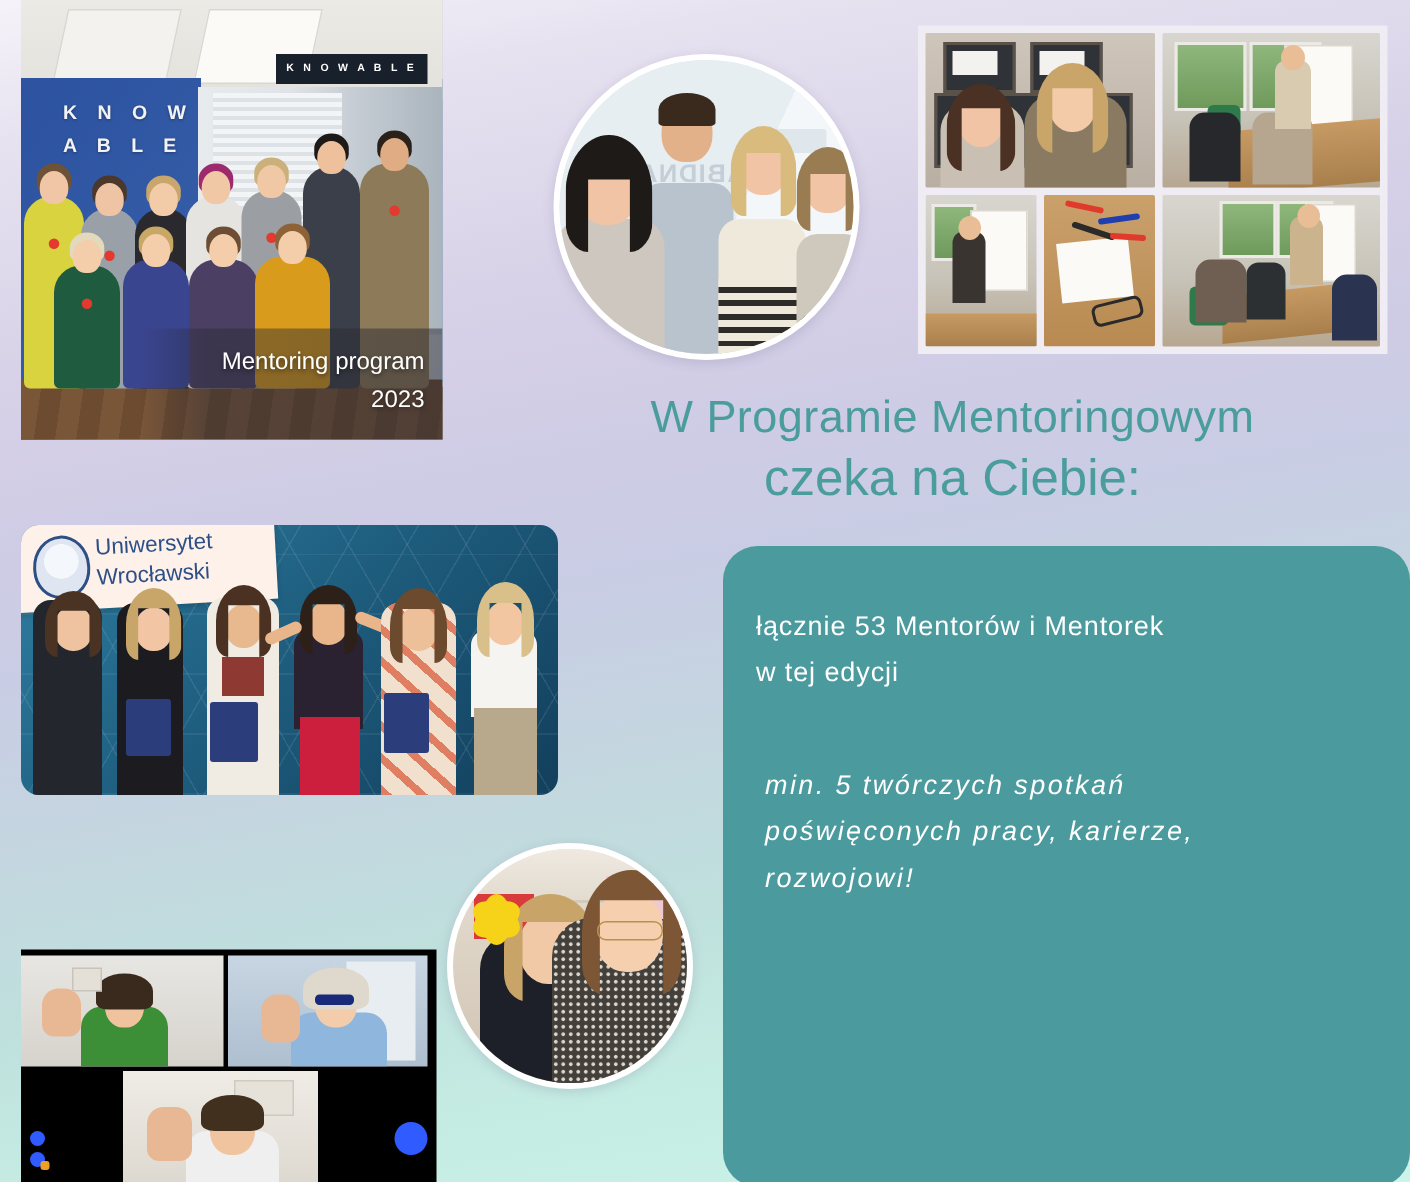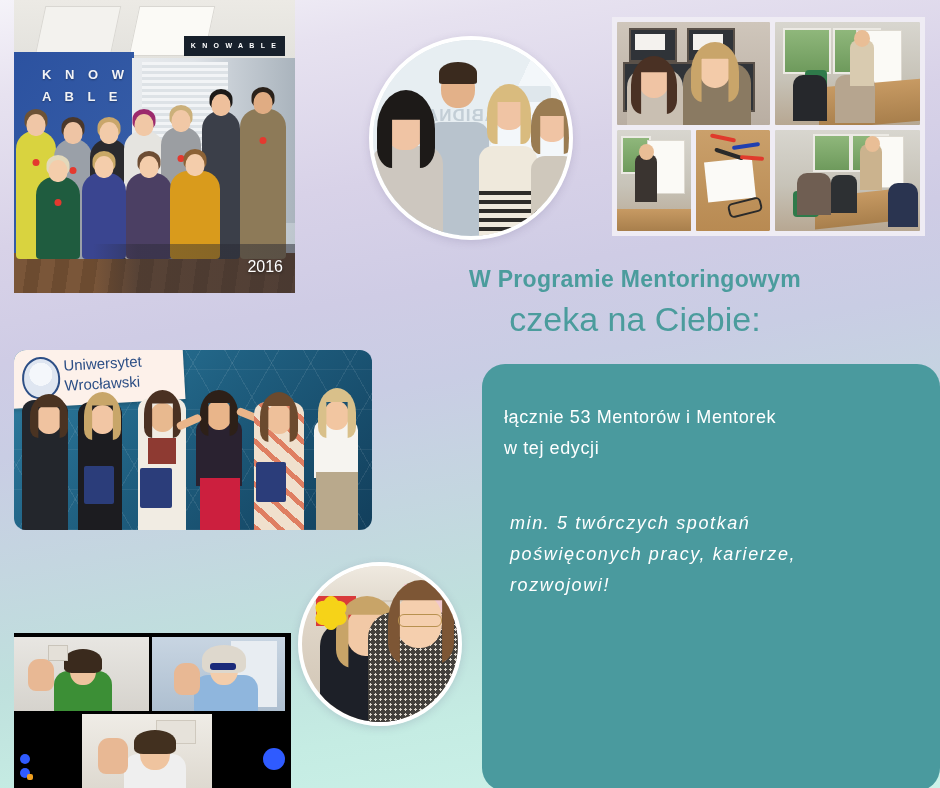--- a/index.html
+++ b/index.html
@@ -258,21 +258,21 @@
     background:#f0a020; border-radius:2px;
   }
   #vc-icon-3 { right: 6px; bottom: 18px; width: 22px; height: 22px; padding-top:7px; box-sizing:border-box;}
 
   
   #heading-block {
     position: absolute; left: 400px; top: 264px; width: 470px;
     text-align: center; color: #4b9c9d;
   }
   #heading-line-1 {
-    font-size: 23px; font-weight: 700; letter-spacing: .3px; line-height: 30px;
+    font-size: 30px; font-weight: 400; letter-spacing: .3px; line-height: 30px;
   }
   #heading-line-2 {
     font-size: 34px; font-weight: 400; line-height: 46px; margin-top: 2px;
   }
 
   
   #teal-panel {
     position: absolute; left: 482px; top: 364px; width: 458px; height: 427px;
     background: #4a9a9e;
     color: #ffffff;
@@ -361,21 +361,22 @@
           <div class="hair" style="background:#6d4d34;"></div>
           <div class="head" style="background:#f4cdab;"></div>
         </div>
       <div class="person" style="left:156px;width:50px; height:88px; background:#d99b1c;">
           <div class="hair" style="background:#8c6236;"></div>
           <div class="head" style="background:#f4cdab;"></div>
         </div>
     </div>
 
     <div class="caption-strip">
-      <div>2016</div>
+      <div>Mentoring program</div>
+      <div>2023</div>
     </div>
   </div>
 
   <div class="photo round" id="photo-circle-lobby">
     <div class="lobby-wall"></div>
     <div class="ghost-text">RABIDNA</div>
     <div class="panel"></div>
     <div style="position:absolute;left:54px;bottom:-6px;width:62px;height:120px;background:#b8c3cd;border-radius:14px 14px 0 0;"></div>
     <div style="position:absolute;left:68px;top:28px;width:34px;height:40px;border-radius:48% 48% 44% 44%;background:#e3b189;"></div>
     <div style="position:absolute;left:66px;top:22px;width:38px;height:22px;border-radius:50% 50% 10% 10%;background:#3a2a1e;"></div>

